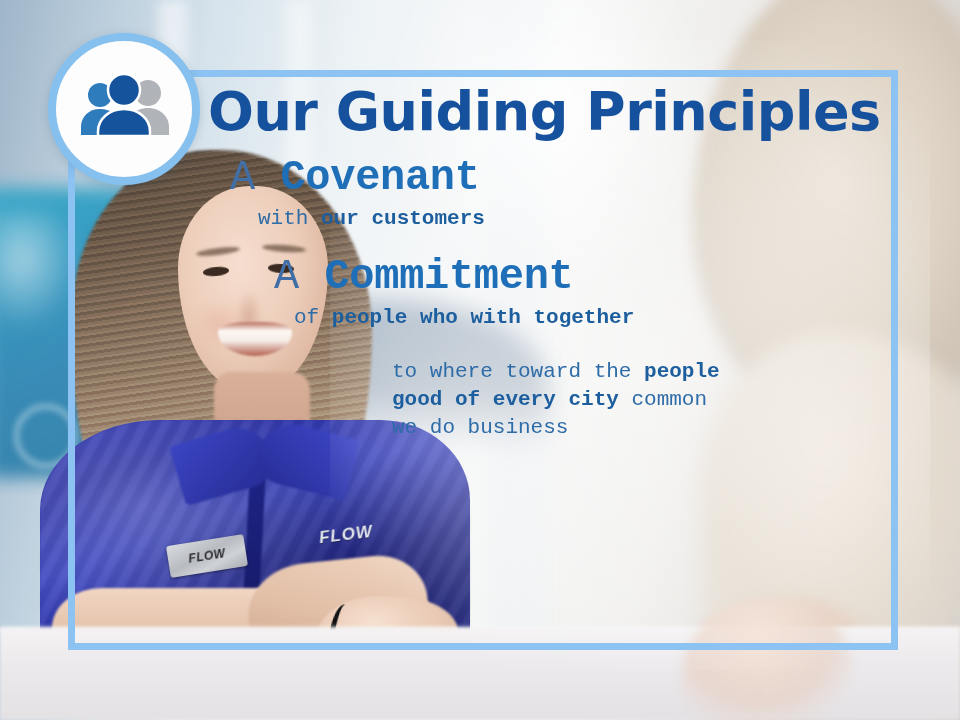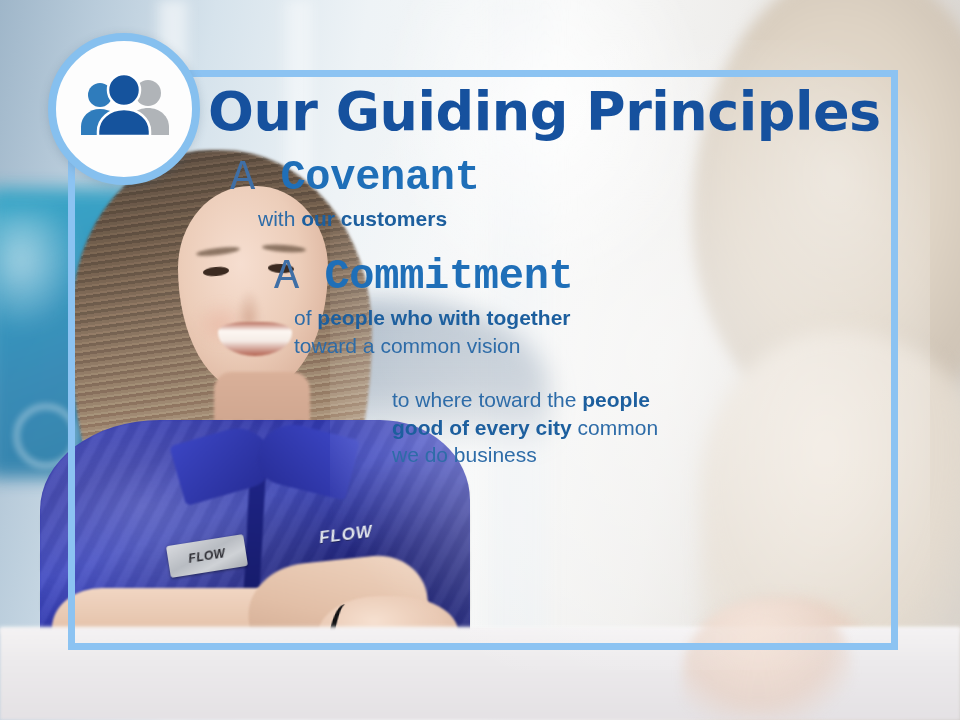--- a/index.html
+++ b/index.html
@@ -427,21 +427,21 @@
   .principle-title .art {
     font-weight: 400;
     color: #3f6fa6;
   }
   .principle-title .word {
     font-weight: 700;
     color: #1f6fb8;
     letter-spacing: -.3px;
   }
   .principle-sub {
-    font-family: Liberation Sans, sans-serif;
+    font-family: Liberation Mono, monospace;
     font-size: 21px;
     font-weight: 400;
     line-height: 1.32;
     color: #2e6ca8;
     margin: 3px 0 0 0;
   }
   .principle-sub b { font-weight: 700; color: #1d5f9e; }
 
   
   .p-covenant   { margin-top: 6px;  padding-left: 22px; }
@@ -534,21 +534,21 @@
         <span class="word">Covenant</span>
       </p>
       <p class="principle-sub"><span>with </span><b>our customers</b></p>
     </div>
 
     <div class="principle p-community">
       <p class="principle-title">
         <span class="art">A</span>
         <span class="word">Commitment</span>
       </p>
-      <p class="principle-sub"><span>of </span><b>people who with together</b><br><span>toward a common vision</span></p>
+      <p class="principle-sub"><span>of </span><b>people who with together</b><br></p>
     </div>
 
     <div class="principle p-commitment">
       <p class="principle-sub"><span>to where toward the </span><b>people</b><br><b>good of every city</b><span> common</span><br><span>we do business</span></p>
     </div>
 
   </div>
 </div>
 
 </body></html>

